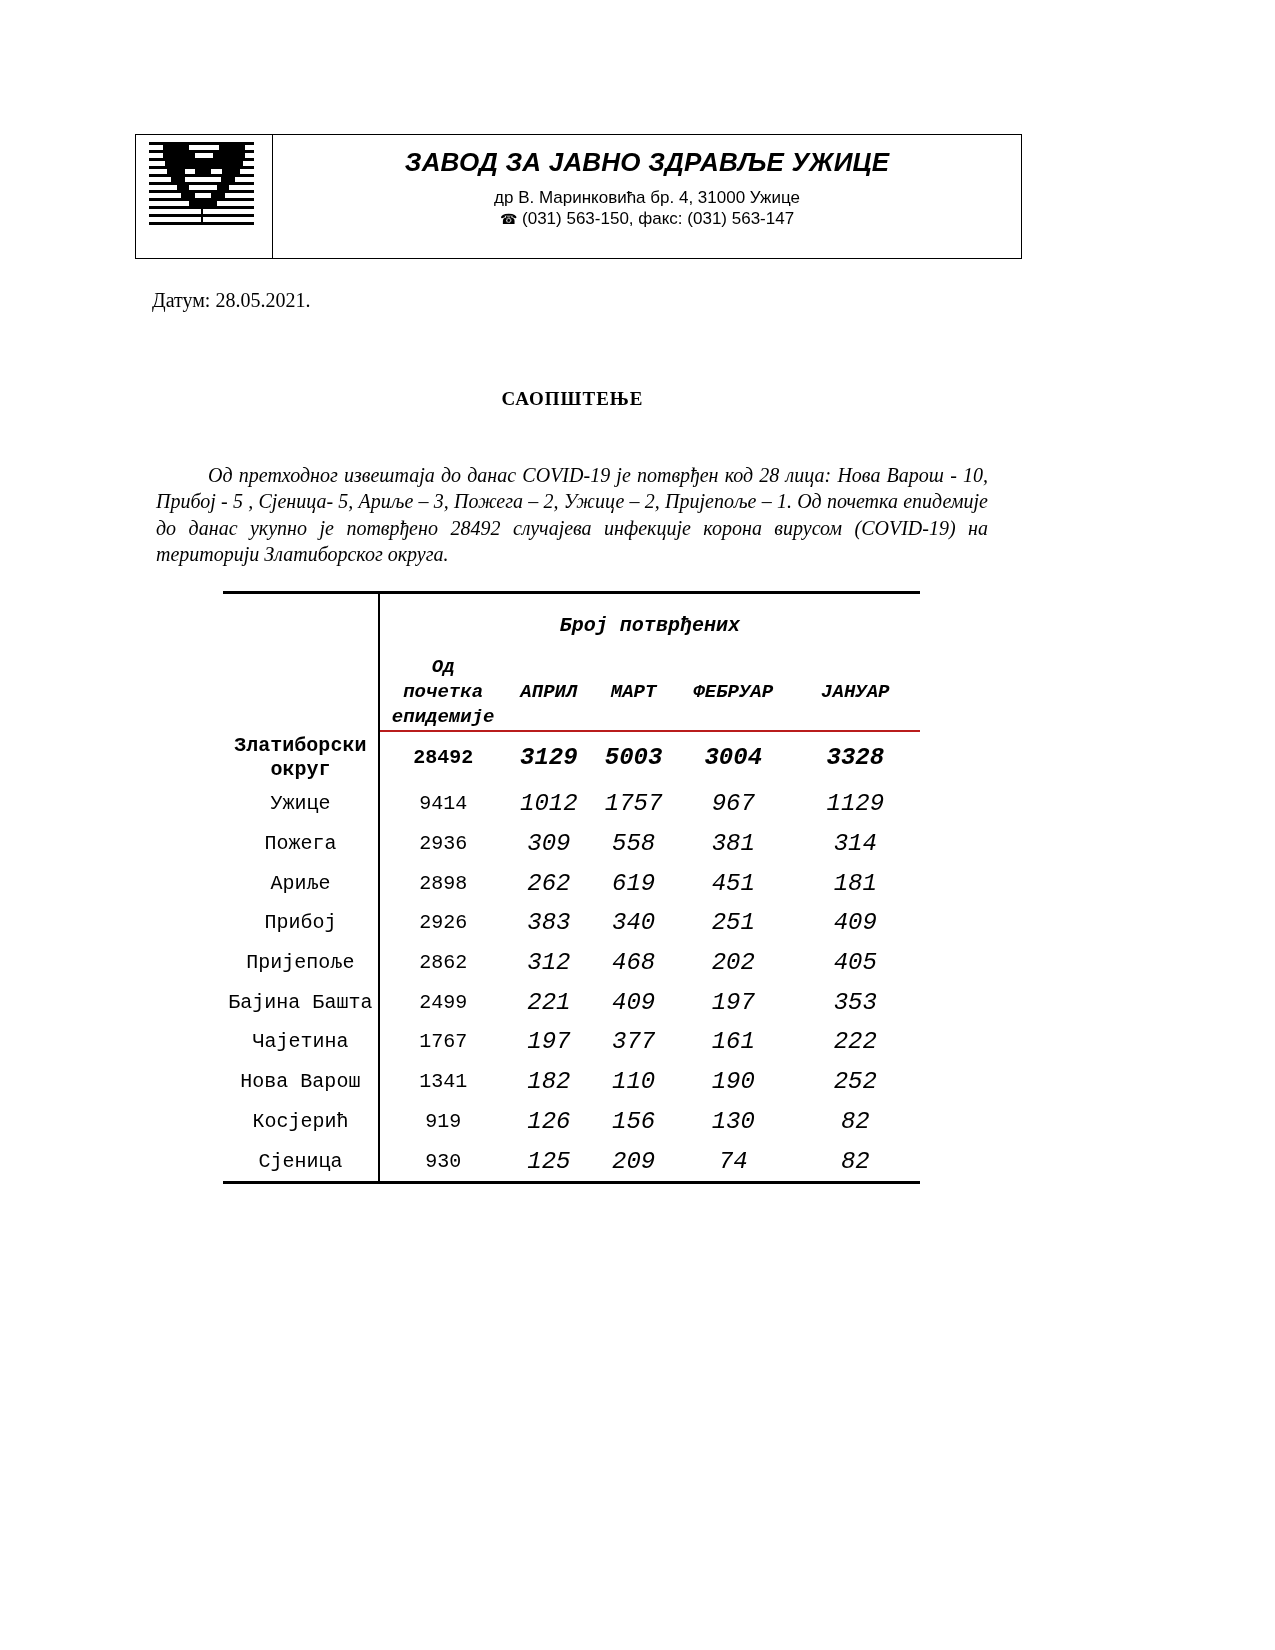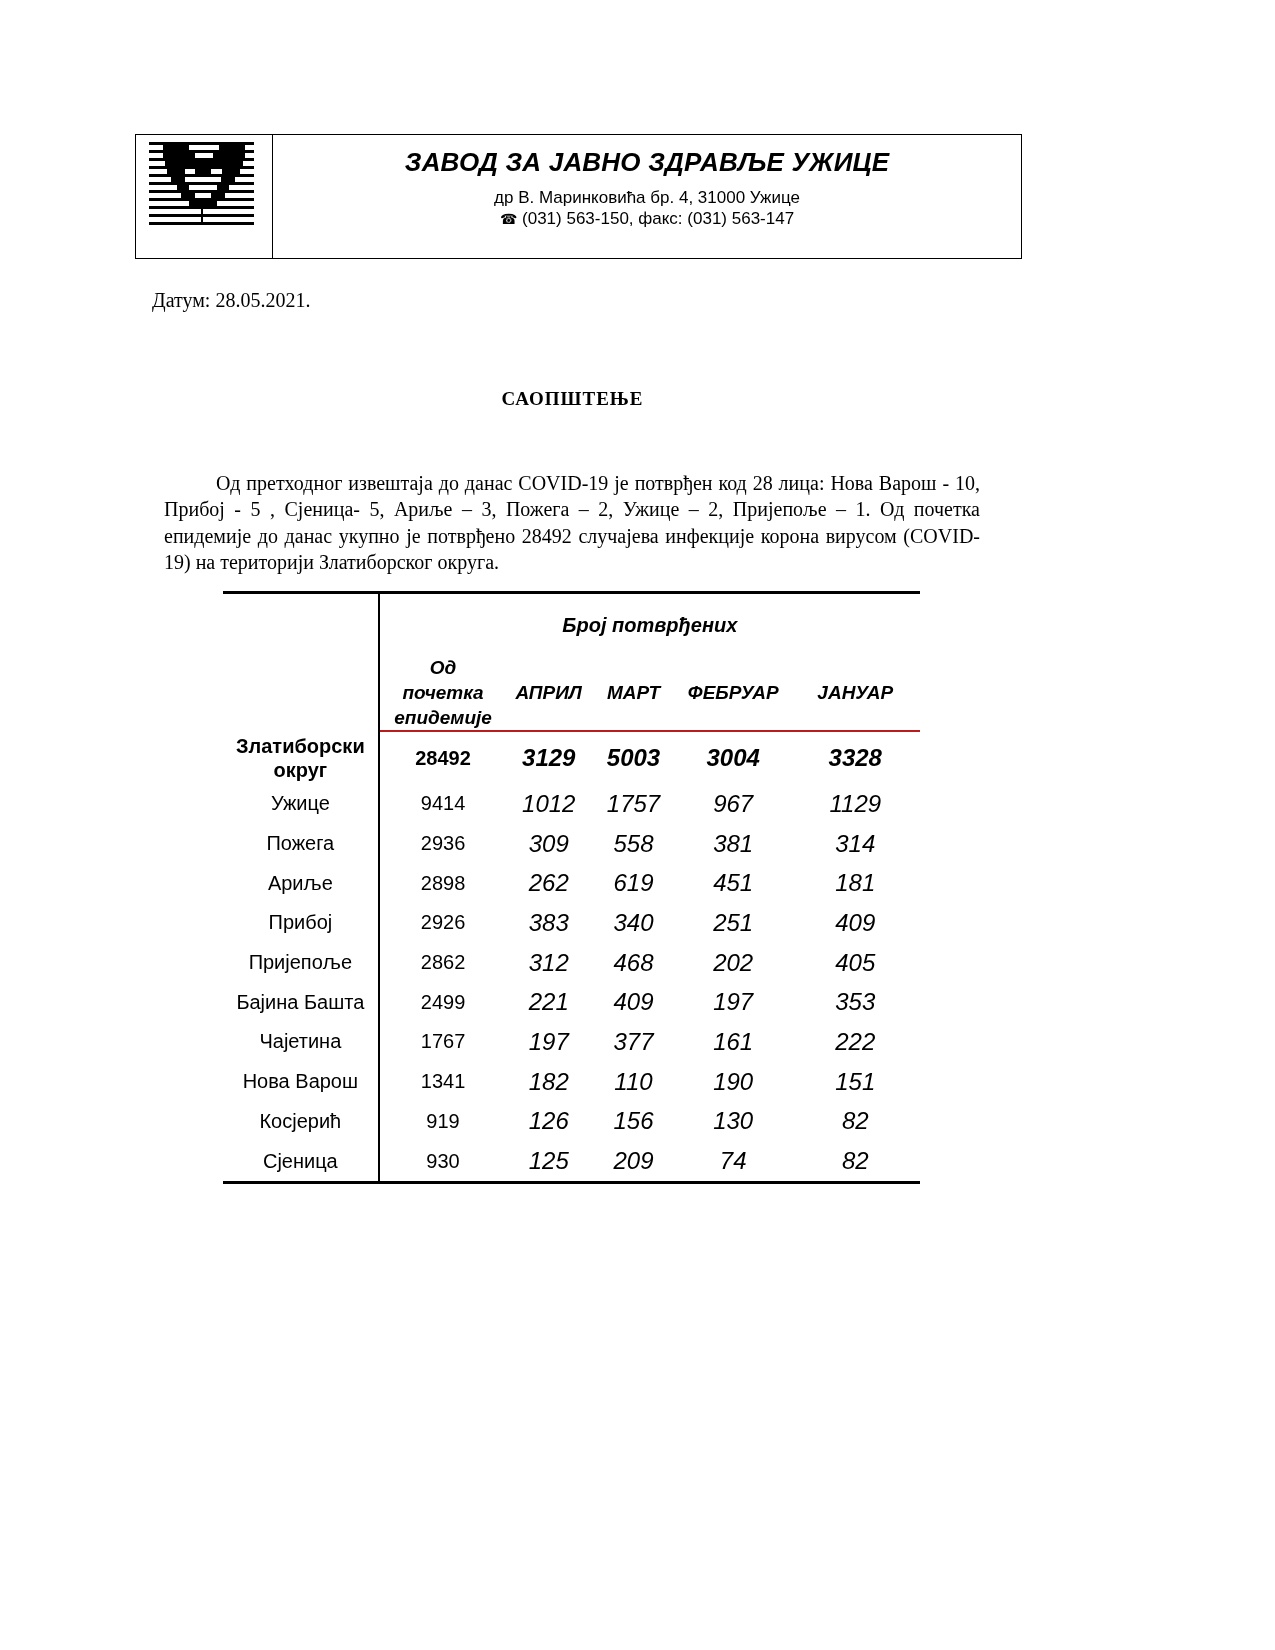--- a/index.html
+++ b/index.html
@@ -20,24 +20,24 @@
   .serif { font-family: "Liberation Serif", serif; }
 
   .date { position: absolute; left: 152px; top: 289px; font-size: 20px; }
 
   .title { position: absolute; left: 0; width: 1145px; top: 388px; text-align: center; font-size: 19px; font-weight: bold; letter-spacing: 1px; }
 
   .body-text {
     position: absolute; left: 152px; top: 458px; width: 840px;
     font-size: 20px; line-height: 26.3px; text-align: justify;
   }
-  .body-text p { margin: 12px; text-indent: 52px; }
+  .body-text p { margin: 4px; text-indent: 52px; font-style: italic; }
 
   .table-wrap { position: absolute; left: 223px; top: 591px; width: 697px; }
-  table { border-collapse: collapse; width: 697px; font-family: Liberation Sans, sans-serif; }
+  table { border-collapse: collapse; width: 697px; font-family: Liberation Mono, monospace; }
   thead tr.top td { border-top: 3px solid #000; }
   td { padding: 0; text-align: center; }
   td.first-col { border-right: 2px solid #000; width: 155px; }
   .hdr-group { font-size: 20px; font-weight: bold; font-style: italic; height: 58px; vertical-align: middle; padding-top: 2px; }
   .hdr-col { font-size: 19px; font-weight: bold; font-style: italic; line-height: 25px; height: 76px; vertical-align: middle; }
   .hdr-row td { border-bottom: 2px solid #b91c1c; }
   tbody td { font-size: 20px; height: 39.7px; }
   tbody td.month { font-style: italic; font-size: 24px; }
   tr.total td { font-weight: bold; line-height: 24px; height: 52px; }
   tr.total td.month { font-style: italic; }
@@ -188,21 +188,21 @@
           <td class="month">377</td>
           <td class="month">161</td>
           <td class="month">222</td>
         </tr>
         <tr>
           <td class="first-col">Нова Варош</td>
           <td>1341</td>
           <td class="month">182</td>
           <td class="month">110</td>
           <td class="month">190</td>
-          <td class="month">151</td>
+          <td class="month">252</td>
         </tr>
         <tr>
           <td class="first-col">Косјерић</td>
           <td>919</td>
           <td class="month">126</td>
           <td class="month">156</td>
           <td class="month">130</td>
           <td class="month">82</td>
         </tr>
         <tr>

